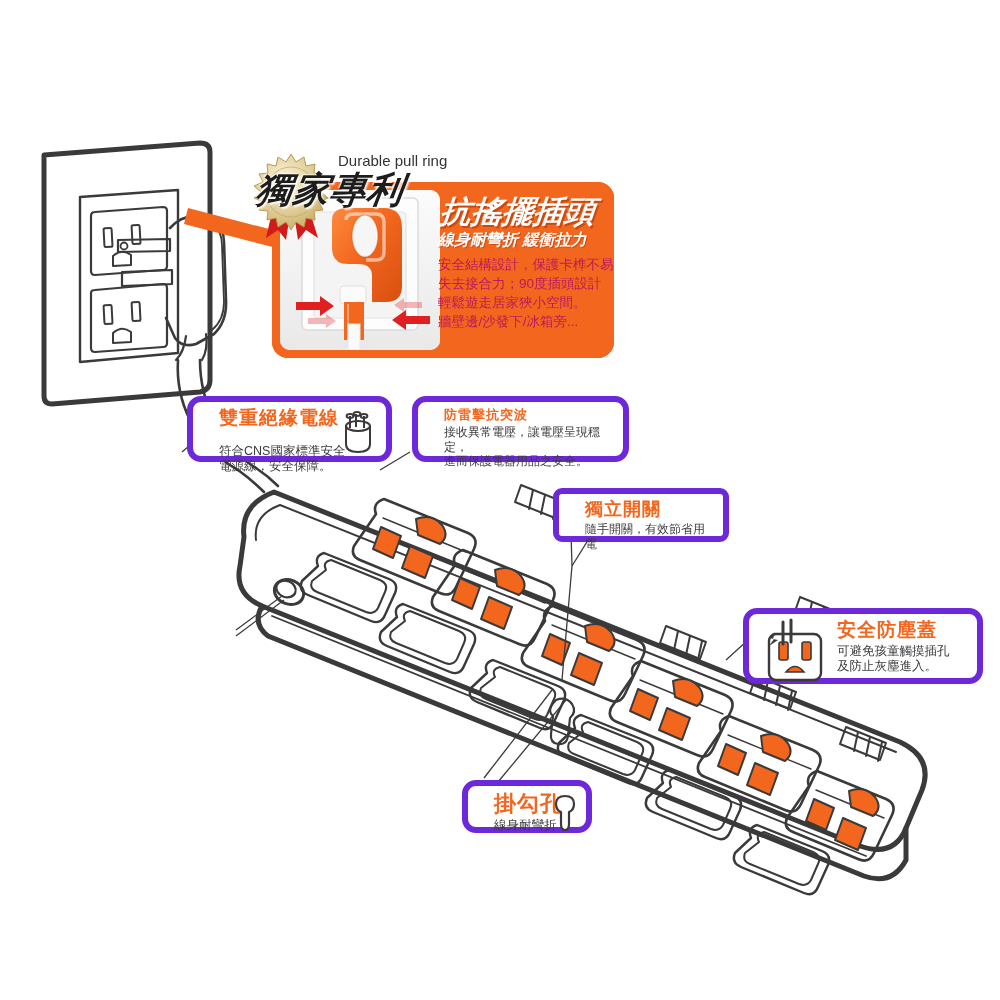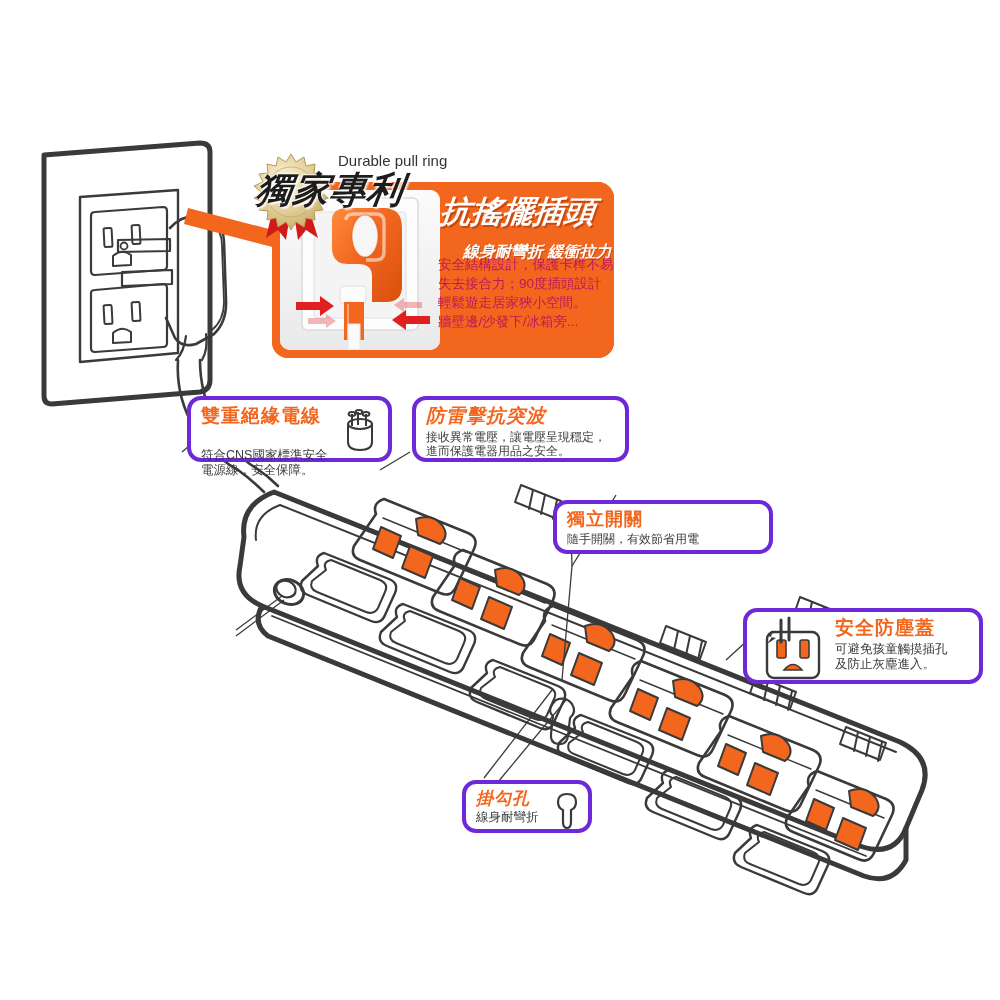--- a/index.html
+++ b/index.html
@@ -6,22 +6,22 @@
   body{
     width:1000px;height:1000px;background:#ffffff;overflow:hidden;
     font-family:"Liberation Sans","DejaVu Sans",sans-serif;
     position:relative;
   }
   .stage{position:absolute;inset:0;}
   .abs{position:absolute;}
 
   
   .callout{
-    position:absolute;background:#ffffff;border:4px solid #6d28d9;
-    border-radius:14px;box-sizing:border-box;padding:6px 10px 7px 10px;
+    position:absolute;background:#ffffff;border:6px solid #6d28d9;
+    border-radius:14px;box-sizing:border-box;padding:6px 10px 7px 26px;
     z-index:40;
   }
   .callout .c-title{
     color:#F2661E;font-weight:bold;letter-spacing:1px;line-height:1.08;
     white-space:nowrap;
   }
   .callout .c-body{
     color:#3b3b3b;line-height:1.22;white-space:pre-line;
   }
 
@@ -36,25 +36,24 @@
     border-radius:10px;overflow:hidden;z-index:31;background:#f4f4f4;
   }
   .op-head{
     position:absolute;left:440px;top:196px;width:178px;z-index:33;
     color:#ffffff;font-weight:bold;font-size:31px;line-height:1;
     font-style:italic;letter-spacing:0px;
     text-shadow:2px 2px 0 rgba(150,40,0,.45);
     transform:skewX(-6deg);
   }
   .op-sub{
-    position:absolute;left:438px;top:244px;width:186px;z-index:33;
+    position:absolute;left:438px;top:232px;width:186px;z-index:33;
     color:#ffffff;font-weight:bold;font-size:16px;font-style:italic;
     line-height:1;letter-spacing:0px;
     text-shadow:1px 1px 0 rgba(150,40,0,.40);
-    margin-left:25px;
   }
   .op-body{
     position:absolute;left:438px;top:255px;width:180px;z-index:33;
     color:#be185d;font-size:13.5px;line-height:1.42;white-space:pre-line;
     letter-spacing:0px;
   }
 
   
   .seal-wrap{position:absolute;left:248px;top:152px;width:86px;height:86px;z-index:36;}
   .patent-text{
@@ -317,41 +316,41 @@
                L38 70 L30 75 L28 66 L19 68 L20 59 L11 58 L15 50 L6 46 L13 40
                L6 34 L15 30 L11 22 L20 21 L19 12 L28 14 L30 5 L38 10 Z" fill="url(#sealGrad)" stroke="#b79b55" stroke-width="1"></path>
       <circle cx="43" cy="40" r="25" fill="none" stroke="#bda668" stroke-width="1" stroke-opacity=".7"></circle>
     </g>
   </svg>
   <div class="patent-text">獨家專利</div>
   <div class="durable-en">Durable pull ring</div>
 
   <div class="callout" style="left:187px;top:396px;width:205px;height:66px;">
     <div class="c-title" style="font-size:19px;">雙重絕緣電線</div>
-    <div class="c-body" style="font-size:12.5px;margin-top:21px;">符合CNS國家標準安全
+    <div class="c-body" style="font-size:12.5px;margin-top:15px;">符合CNS國家標準安全
 電源線，安全保障。</div>
     <svg class="abs" style="right:6px;top:8px;" width="44" height="50" viewBox="0 0 44 50">
       <g fill="none" stroke="#3a3a3a" stroke-width="2" stroke-linejoin="round">
         <path d="M10 16 L10 34 Q10 42 22 42 Q34 42 34 34 L34 16"></path>
         <ellipse cx="22" cy="16" rx="12" ry="5"></ellipse>
         <path d="M14 6 L14 18 M20 4 L20 17 M28 6 L28 18"></path>
         <ellipse cx="14" cy="6" rx="3.4" ry="2"></ellipse>
         <ellipse cx="21" cy="4" rx="3.4" ry="2"></ellipse>
         <ellipse cx="28" cy="6" rx="3.4" ry="2"></ellipse>
       </g>
     </svg>
   </div>
 
   <div class="callout" style="left:412px;top:396px;width:217px;height:66px;">
-    <div class="c-title" style="font-size:19px;font-style:italic;">防雷擊抗突波</div>
+    <div class="c-title" style="font-size:13px;">防雷擊抗突波</div>
     <div class="c-body" style="font-size:12px;margin-top:3px;">接收異常電壓，讓電壓呈現穩定，
 進而保護電器用品之安全。</div>
   </div>
 
-  <div class="callout" style="left:553px;top:500px;width:220px;height:54px;">
+  <div class="callout" style="left:553px;top:488px;width:176px;height:54px;border-radius:9px;">
     <div class="c-title" style="font-size:18px;">獨立開關</div>
     <div class="c-body" style="font-size:12px;margin-top:3px;">隨手開關，有效節省用電</div>
   </div>
 
 
   <div class="callout" style="left:743px;top:608px;width:240px;height:76px;padding-left:88px;">
     <div class="c-title" style="font-size:19px;">安全防塵蓋</div>
     <div class="c-body" style="font-size:12.5px;margin-top:3px;font-family:Liberation Serif, serif;">可避免孩童觸摸插孔
 及防止灰塵進入。</div>
     <svg class="abs" style="left:8px;top:6px;" width="76" height="64" viewBox="0 0 76 64">
@@ -360,21 +359,21 @@
       <rect x="45" y="22" width="9" height="18" rx="2" fill="#F2661E" stroke="#3a3a3a" stroke-width="1.6"></rect>
       <path d="M29 52 q9 -11 18 0 Z" fill="#F2661E" stroke="#3a3a3a" stroke-width="1.6"></path>
 
       <path d="M26 2 L26 24 M34 0 L34 22" stroke="#3a3a3a" stroke-width="3" fill="none" stroke-linecap="round"></path>
 
       <path d="M18 12 L12 18 L17 19 L12 26 L21 20 L16 19 Z" fill="#3a3a3a"></path>
     </svg>
   </div>
 
   <div class="callout" style="left:462px;top:780px;width:130px;height:53px;">
-    <div class="c-title" style="font-size:17px;font-style:italic;">掛勾孔</div>
+    <div class="c-title" style="font-size:22px;">掛勾孔</div>
     <div class="c-body" style="font-size:12.5px;margin-top:2px;">線身耐彎折</div>
     <svg class="abs" style="right:8px;top:8px;" width="26" height="38" viewBox="0 0 26 38">
       <path d="M13 2 q9 0 9 8 q0 6 -5 8 l0 12 q0 6 -4 6 q-4 0 -4 -6 l0 -12
                q-5 -2 -5 -8 q0 -8 9 -8 Z" fill="#ffffff" stroke="#3a3a3a" stroke-width="2.2" stroke-linejoin="round"></path>
     </svg>
   </div>
 
 </div>
 
 </body></html>

